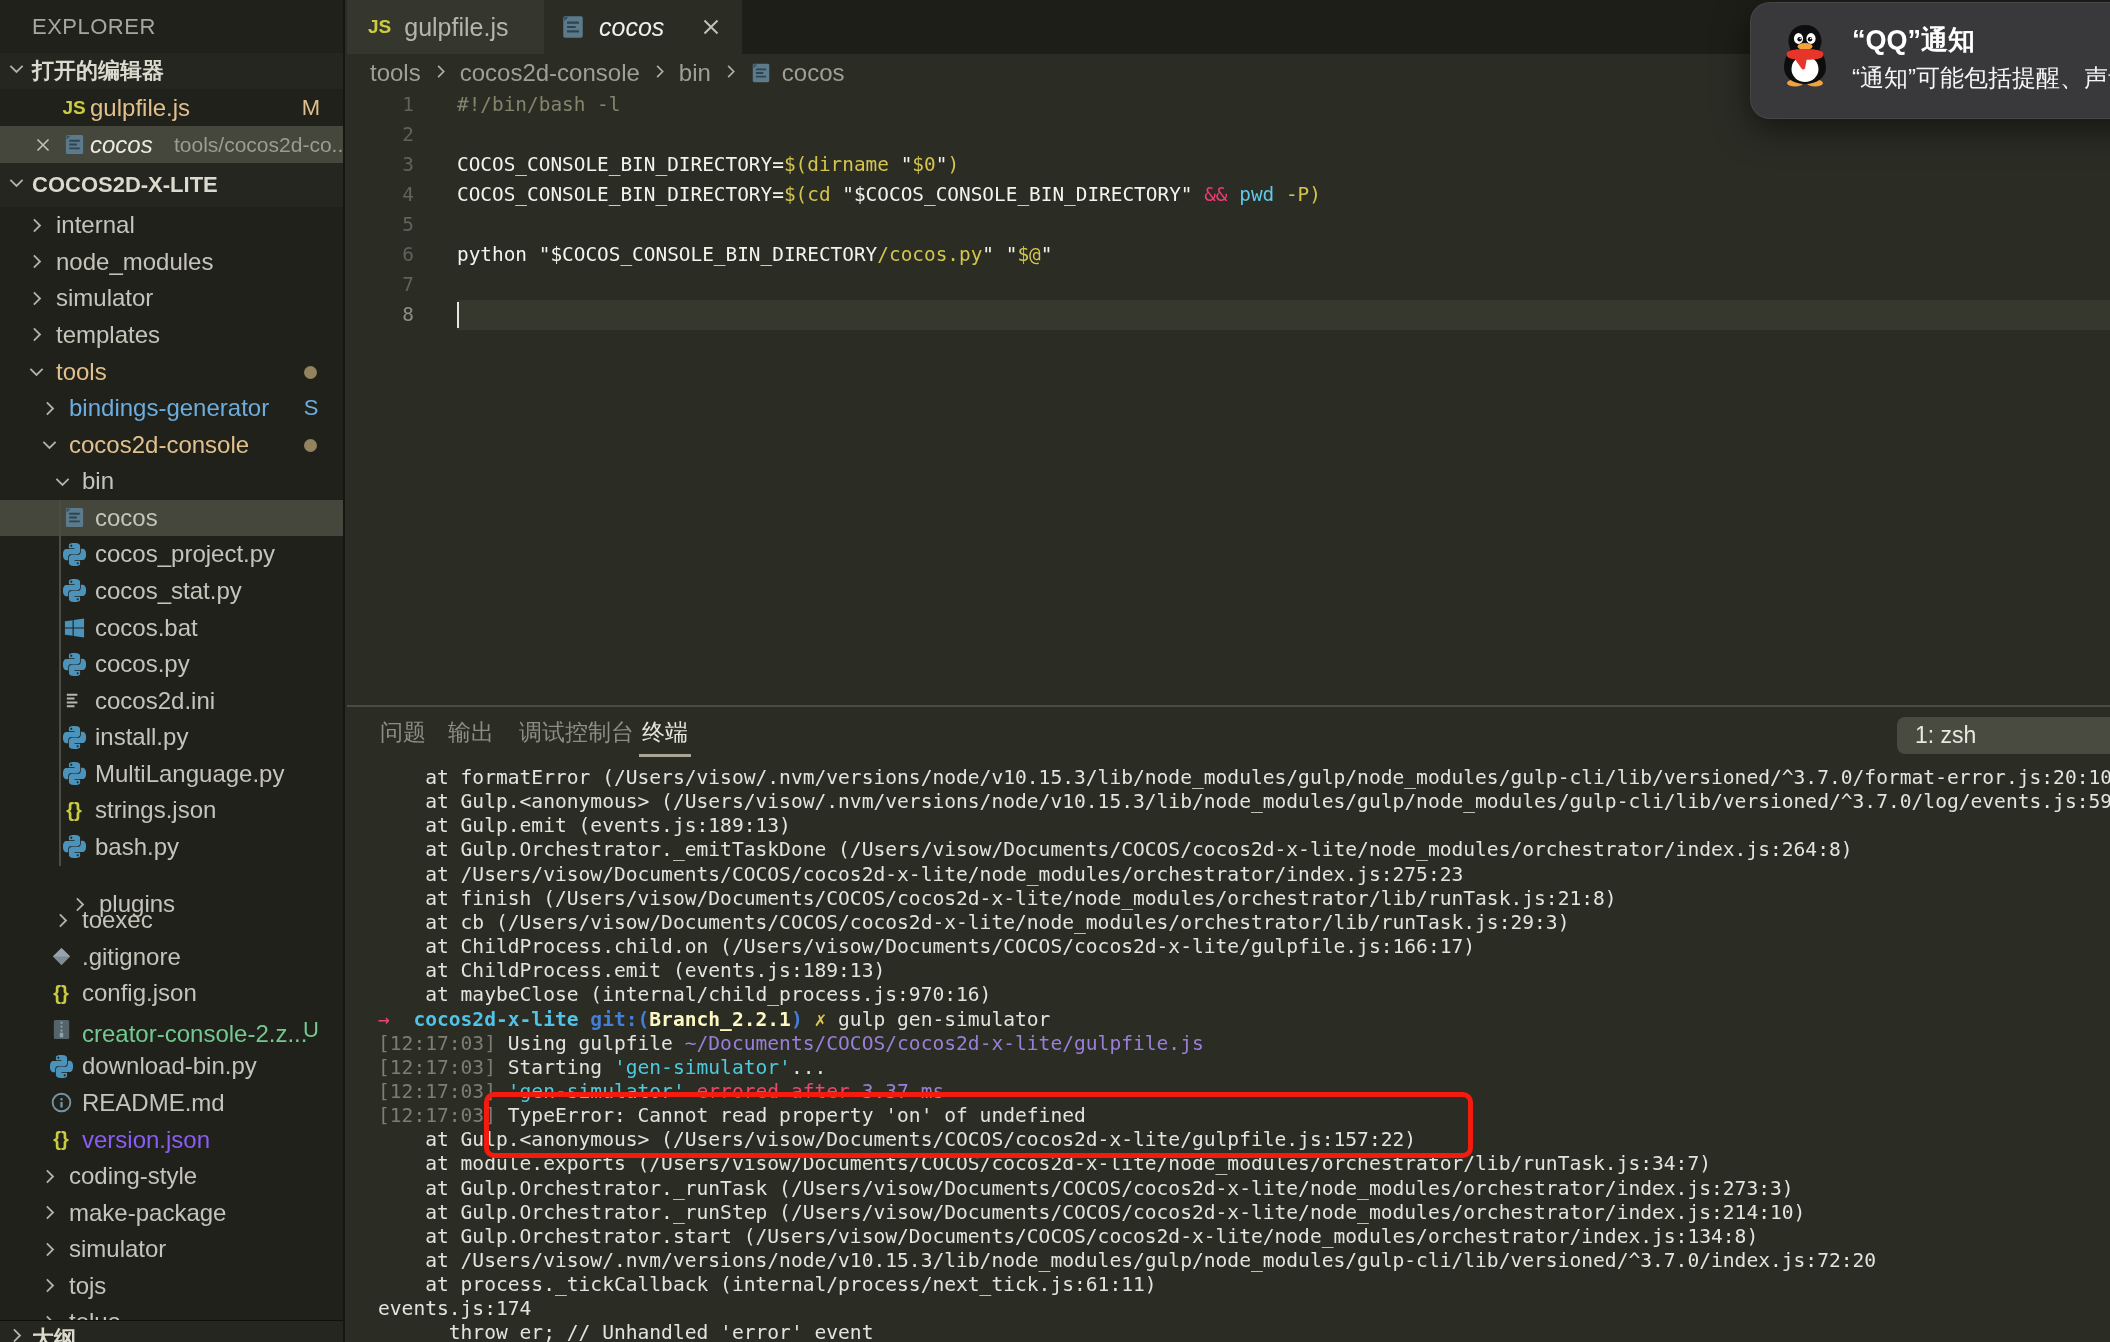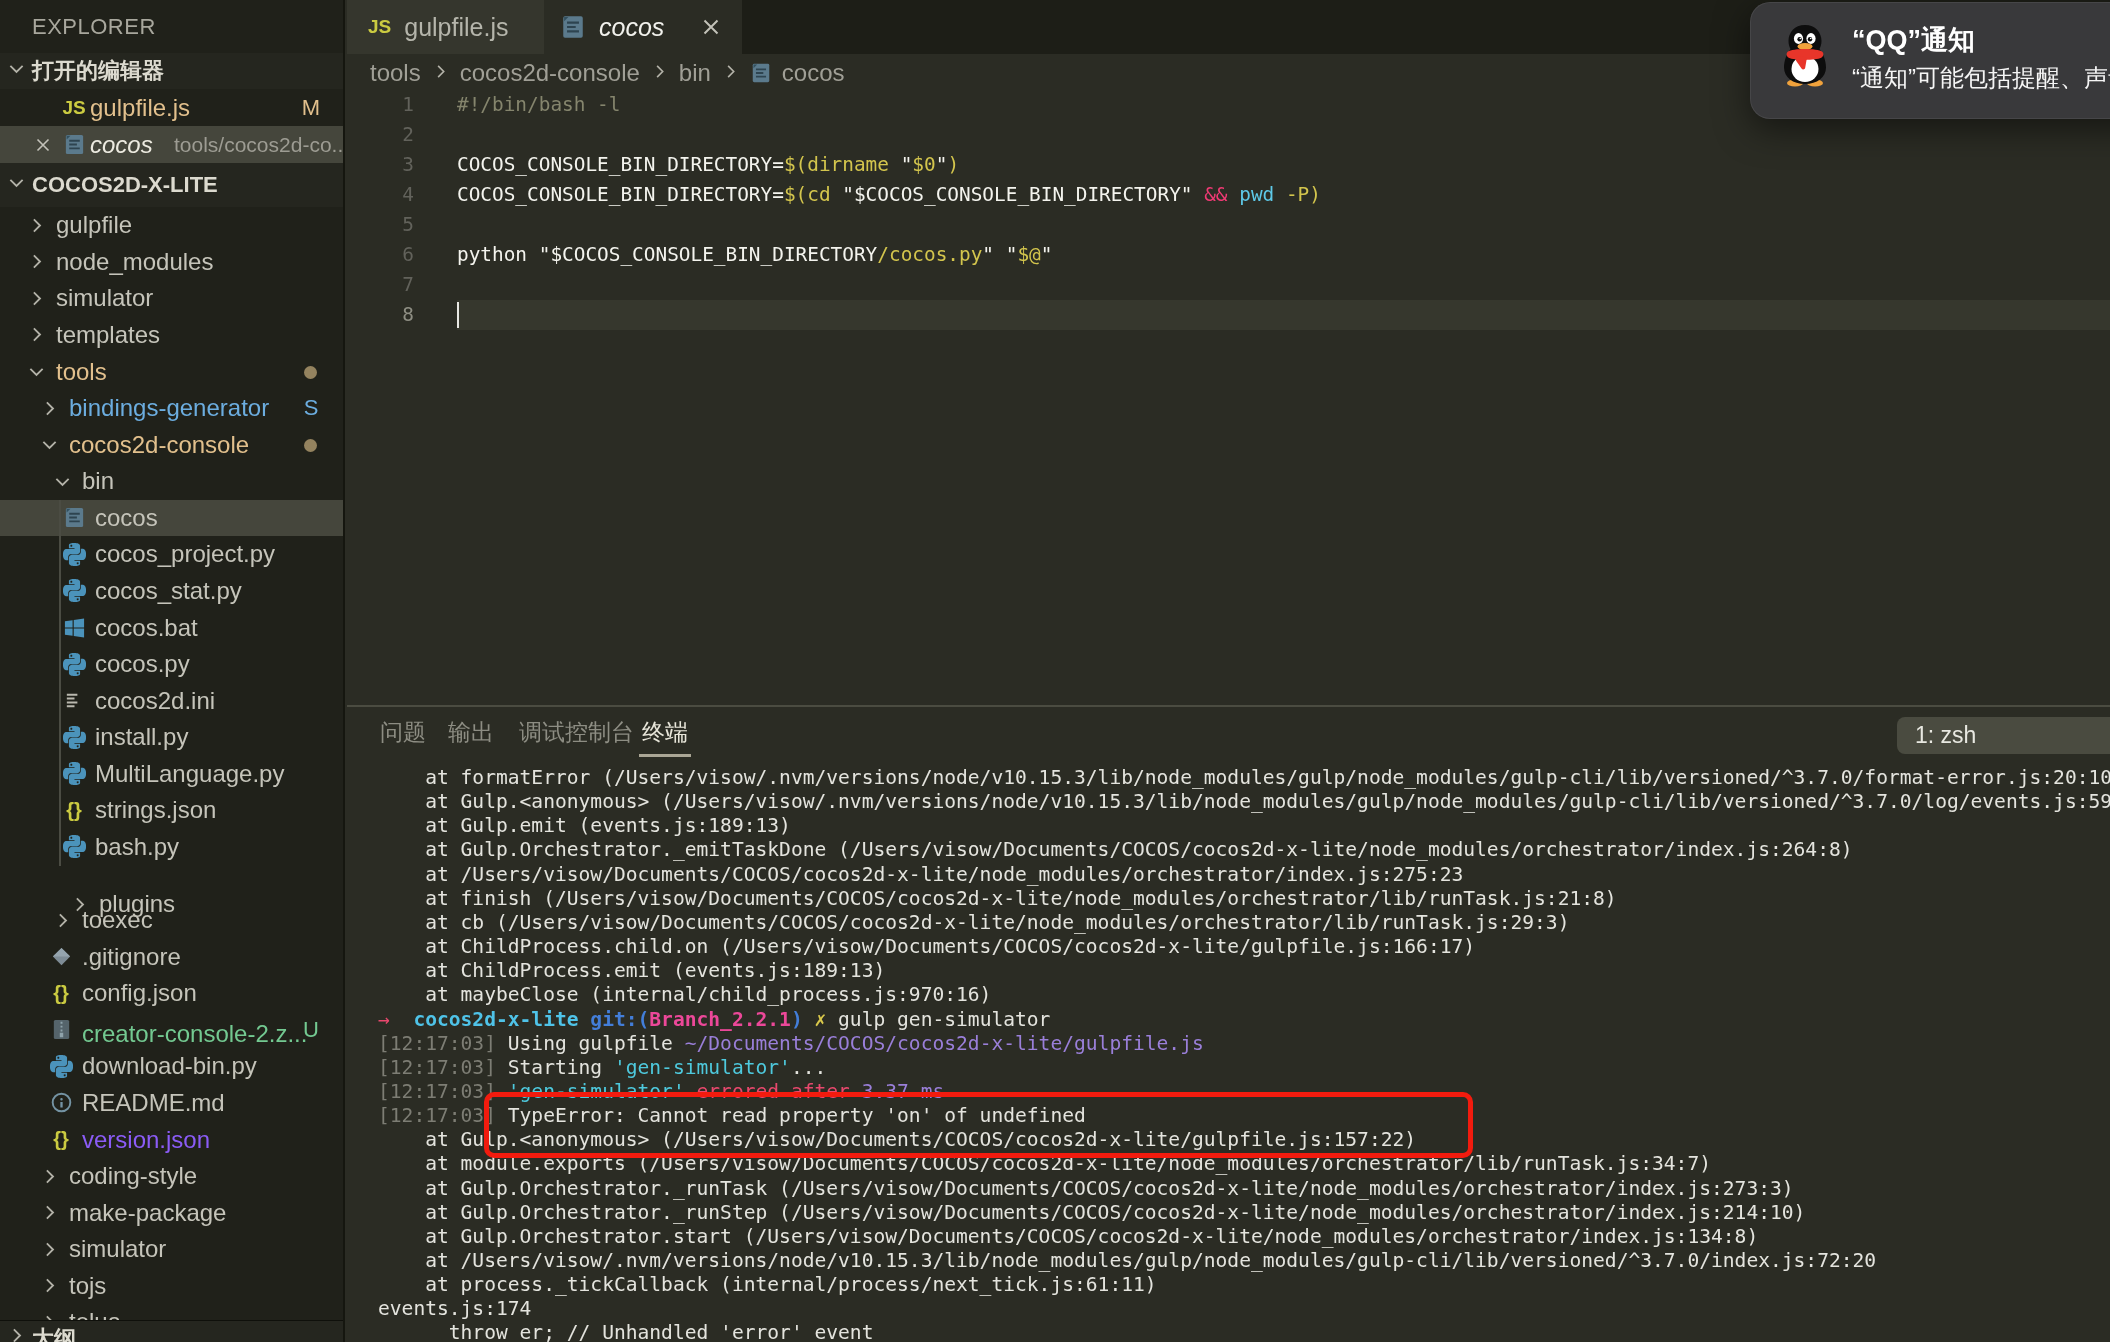--- a/index.html
+++ b/index.html
@@ -73,21 +73,21 @@
   .ptab.active { color:#e8e6da; }
   .ptab-underline { position:absolute; height:3px; background:#aaa695; }
   #zsh-pill { position:absolute; left:1550px; top:10px; width:230px; height:37px; background:#4a4b40; border-radius:8px; color:#e8e8e1; font-size:23px; display:flex; align-items:center; padding-left:18px; }
   #term { position:absolute; left:31px; top:59px; right:0; bottom:0; font-family:"DejaVu Sans Mono", monospace; font-size:19.6px; white-space:pre; }
   .tline { position:absolute; height:24.15px; line-height:24.15px; left:0; }
   .t-def { color:#e4e4de; }
   .t-dim { color:#7d7d74; }
   .t-cyan { color:#4ec9dd; }
   .t-cyanb { color:#4fc3e8; font-weight:700; }
   .t-blueb { color:#437ed9; font-weight:700; }
-  .t-redb { color:#ec4899; font-weight:700; }
+  .t-redb { color:#fef9c3; font-weight:700; }
   .t-red { color:#e8486d; }
   .t-yellow { color:#d9c84b; }
   .t-purple { color:#9a7fd9; }
   #redbox { position:absolute; border:5px solid #f21b0e; border-radius:10px; }
 
   
   #notif { position:absolute; left:1750px; top:2px; width:430px; height:117px; background:#39393b; border-radius:20px; box-shadow:0 10px 34px rgba(0,0,0,.5), inset 0 0 0 1px rgba(255,255,255,.07); }
   #notif .ntitle { position:absolute; left:102px; top:20px; font-size:27px; font-weight:700; color:#ffffff; white-space:nowrap; }
   #notif .nbody { position:absolute; left:102px; top:60px; font-size:24px; color:#f5f5f5; white-space:nowrap; }
   #notif .nicon { position:absolute; left:31px; top:21px; }
@@ -134,21 +134,21 @@
         </svg></span>
     <span class="lbl">COCOS2D-X-LITE</span>
   </div>
   <div id="tree-rows">
       <div class="row" style="top:207px;height:36.57px;">
         <span class="icon-slot" style="left:23px;">
           <svg width="21" height="21" viewBox="0 0 24 24">
             <path d="M9 5l7 7-7 7" fill="none" stroke="#b3b2a8" stroke-width="2.1"></path>
           </svg>
         </span>
-        <span class="name" style="left:56px;">gulpfile</span>
+        <span class="name" style="left:56px;">internal</span>
       </div>
       <div class="row" style="top:243.57px;height:36.57px;">
         <span class="icon-slot" style="left:23px;">
           <svg width="21" height="21" viewBox="0 0 24 24">
             <path d="M9 5l7 7-7 7" fill="none" stroke="#b3b2a8" stroke-width="2.1"></path>
           </svg>
         </span>
         <span class="name" style="left:56px;">node_modules</span>
       </div>
       <div class="row" style="top:280.14px;height:36.57px;">

